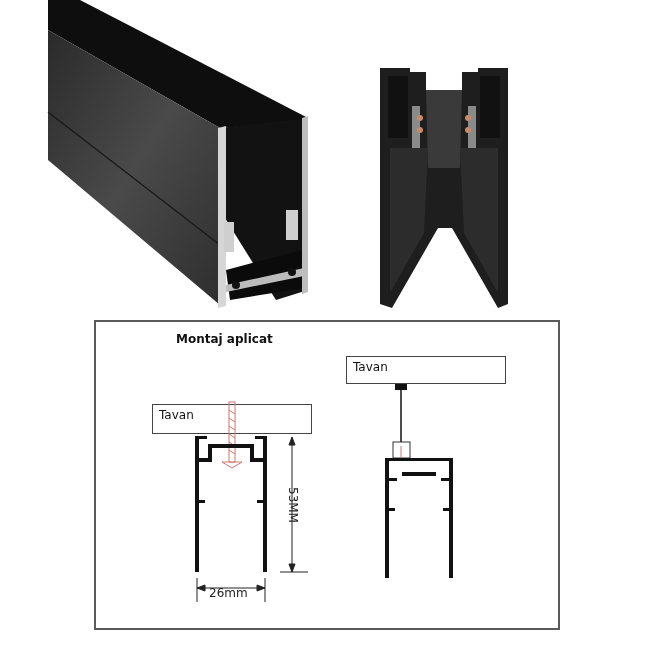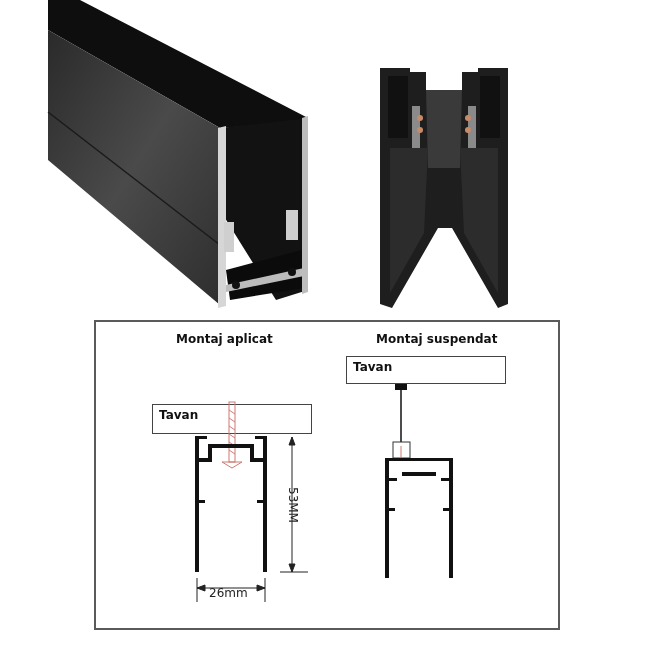--- a/index.html
+++ b/index.html
@@ -5,21 +5,21 @@
   html, body { margin: 0; padding: 0; background: #ffffff; }
   body { width: 650px; height: 650px; position: relative; overflow: hidden; font-family: "DejaVu Sans", sans-serif; }
   .abs { position: absolute; }
   #photos svg, #diagram svg { display: block; }
   .panel {
     position: absolute; left: 94px; top: 320px; width: 466px; height: 310px;
     border: 2px solid #5a5a5a; background: #fff; box-sizing: border-box; text-align: center;
   }
   .caption { position: absolute; font-weight: bold; font-size: 12px; color: #111; white-space: nowrap; }
   .tavan-box { position: absolute; border: 1.5px solid #444; background: #fff; box-sizing: border-box; }
-  .tavan-label { position: absolute; left: 6px; top: 3px; font-weight: bold; font-size: 12px; color: #111; }
+  .tavan-label { position: absolute; left: 6px; top: 3px; font-weight: normal; font-size: 12px; color: #111; }
   .dim-label { position: absolute; font-size: 12px; color: #222; white-space: nowrap; }
 </style>
 </head>
 <body>
 
 <div id="photos">
 
   <svg class="abs" style="left:40px;top:0px" width="280" height="310" viewBox="0 0 280 310">
     <defs>
       <linearGradient id="faceG" x1="0" y1="0" x2="1" y2="1">
@@ -58,21 +58,20 @@
     <circle cx="40" cy="62" r="3" fill="#c98a6a"></circle>
     <circle cx="88" cy="50" r="3" fill="#c98a6a"></circle>
     <circle cx="88" cy="62" r="3" fill="#c98a6a"></circle>
     <polygon points="10,80 48,80 44,165 10,225" fill="#2c2c2c"></polygon>
     <polygon points="118,80 80,80 84,165 118,225" fill="#2c2c2c"></polygon>
   </svg>
 </div>
 
 <div id="diagram" class="panel">
   <div class="caption" style="left:80px;top:10px">Montaj aplicat</div>
-  <div class="caption" style="left:280px;top:10px">Montaj suspendat</div>
 
   <div class="tavan-box" style="left:56px;top:82px;width:160px;height:30px">
     <span class="tavan-label">Tavan</span>
   </div>
   <svg class="abs" style="left:0;top:0" width="462" height="306" viewBox="0 0 462 306">
 
     <g stroke="#d07a72" fill="none" stroke-width="1">
       <rect x="133" y="80" width="6" height="60"></rect>
       <line x1="133" y1="88" x2="139" y2="92"></line>
         <line x1="133" y1="96" x2="139" y2="100"></line>

